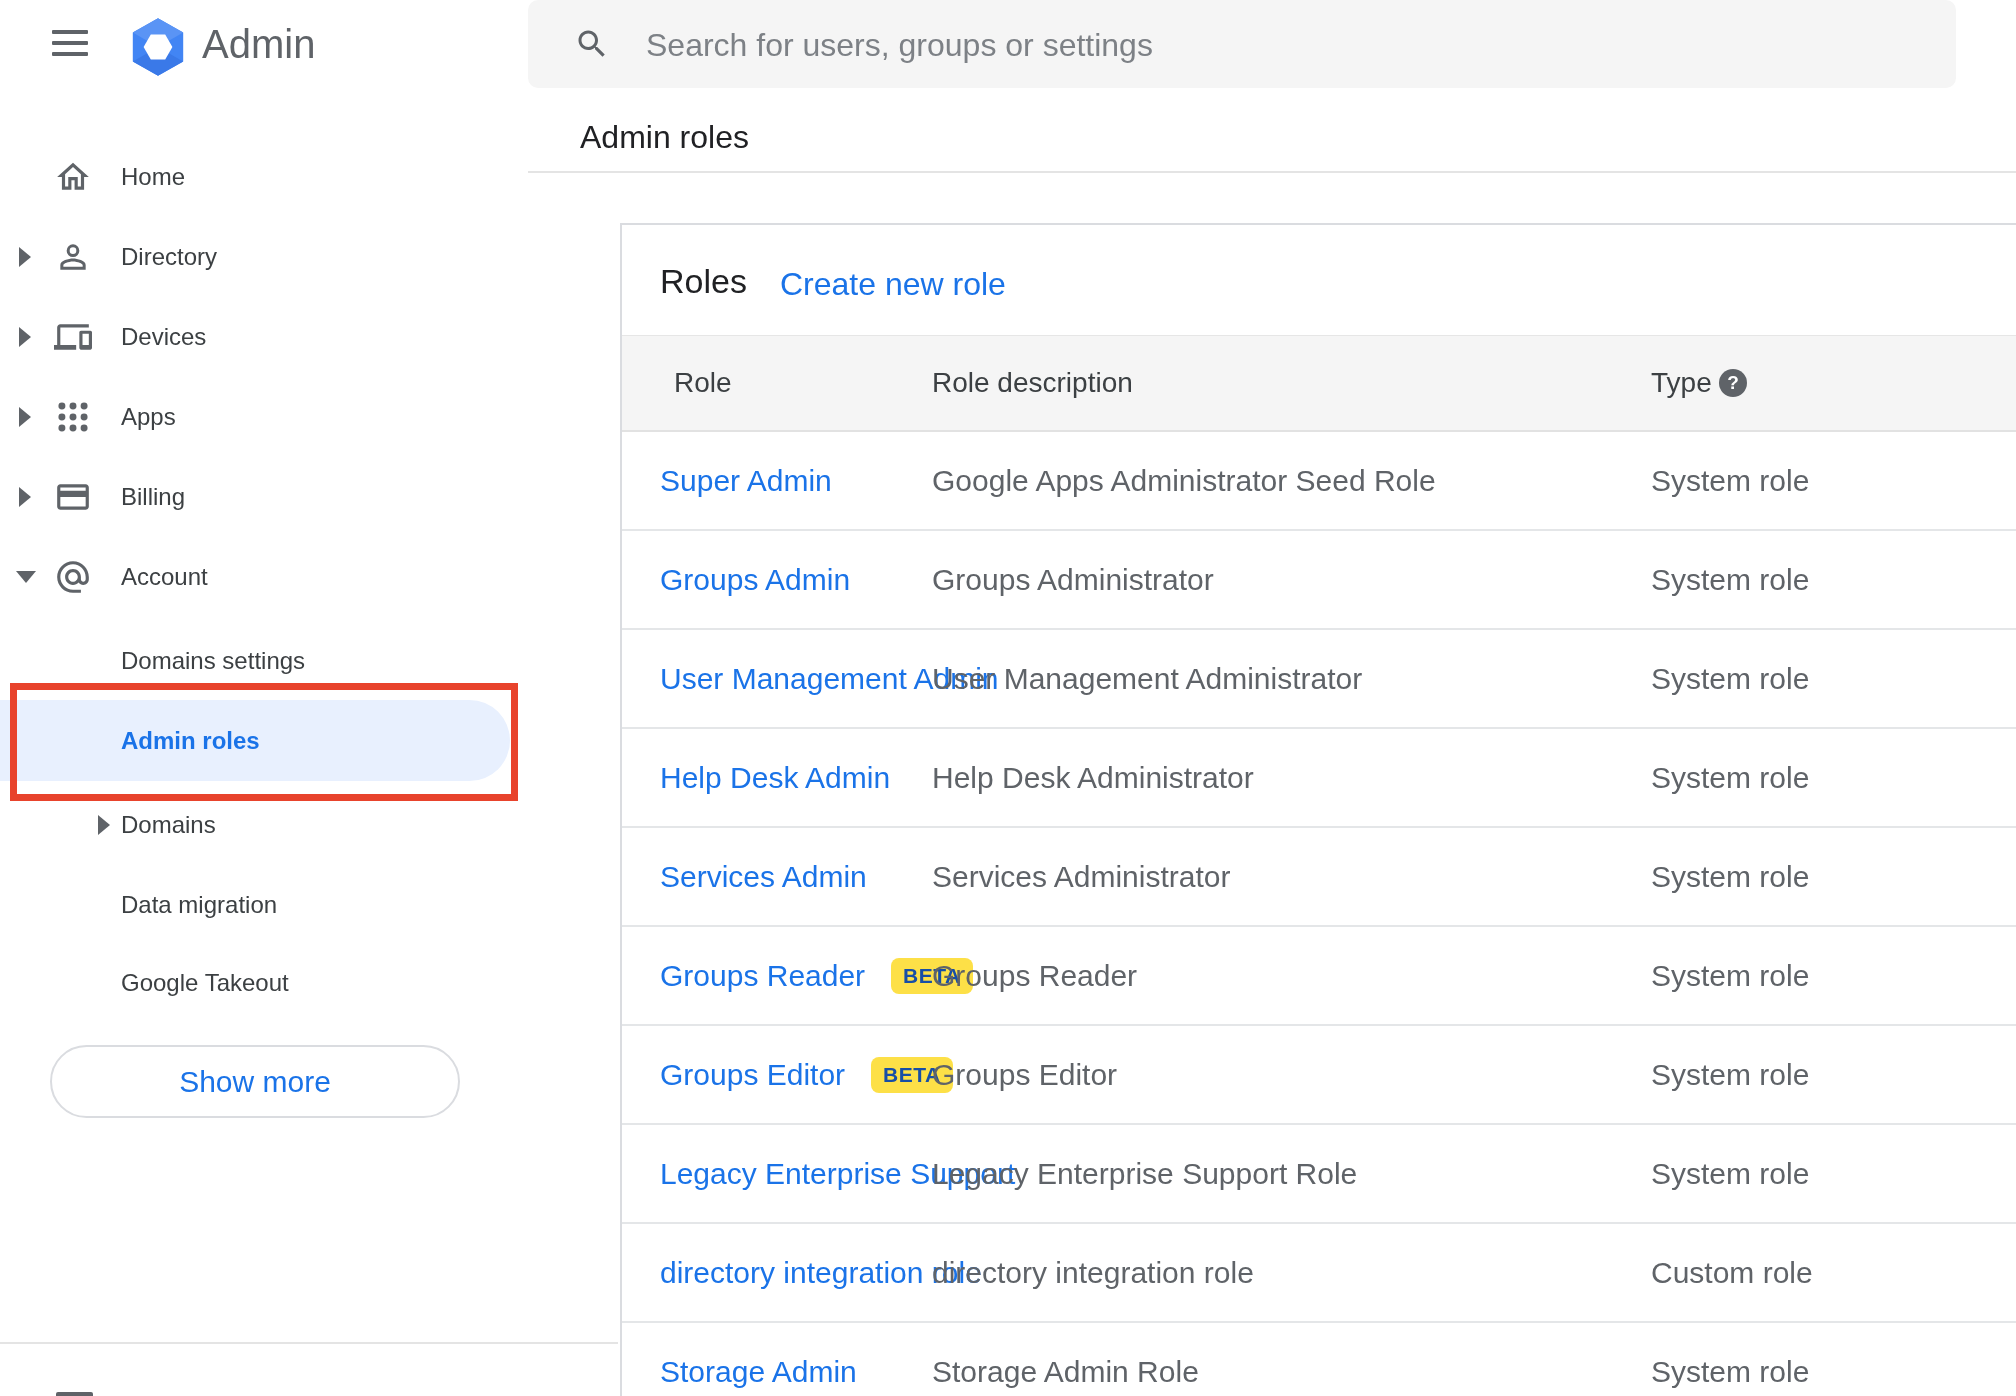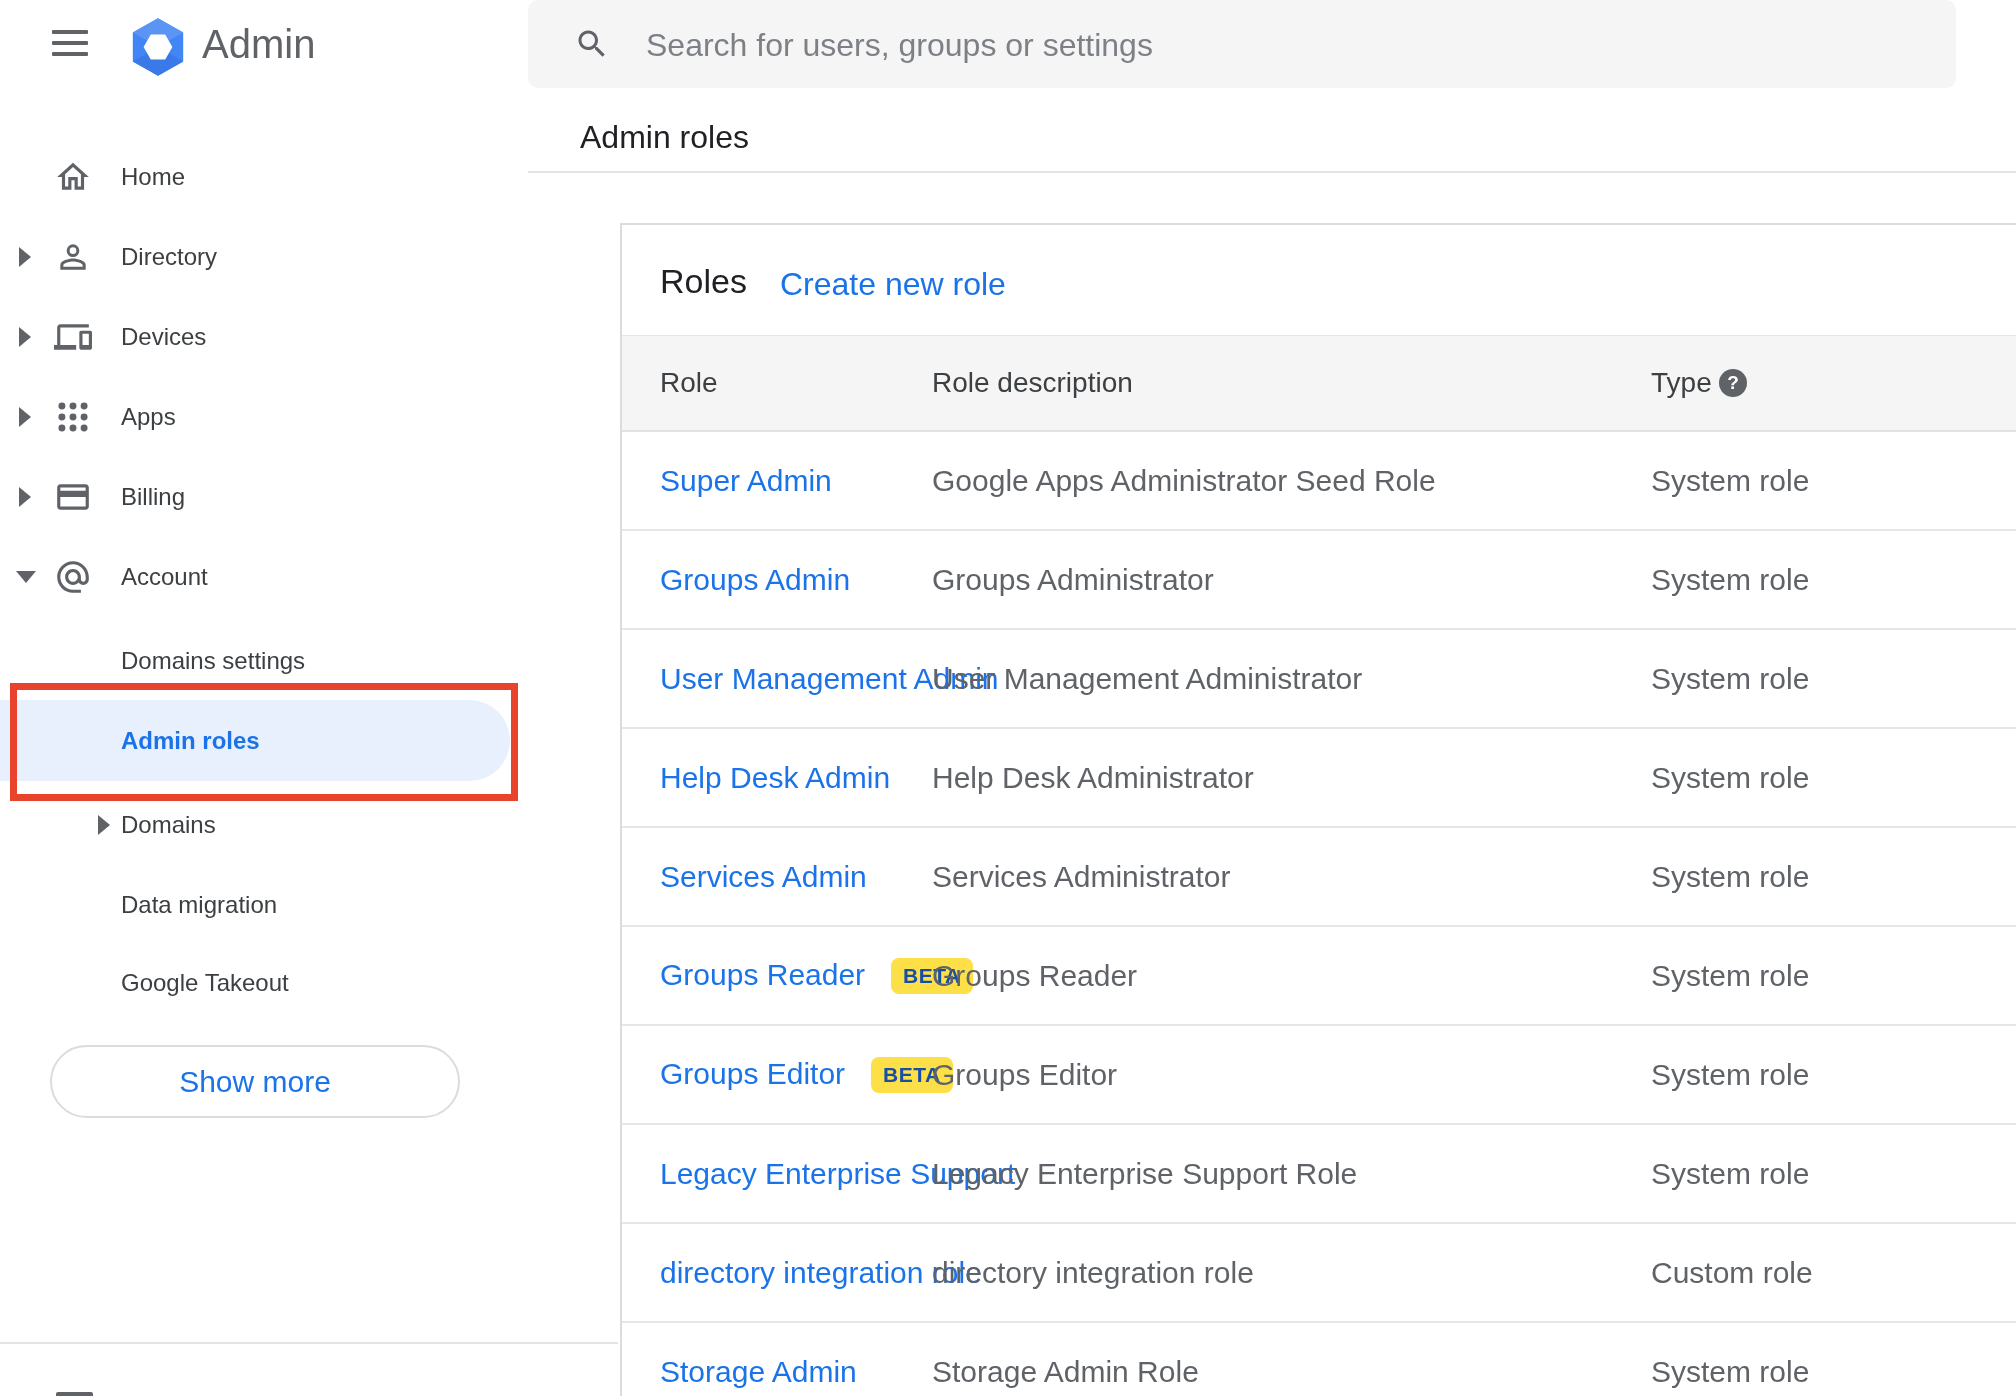--- a/index.html
+++ b/index.html
@@ -40,26 +40,26 @@
   .partial-icon{position:absolute;left:56px;top:1392px;width:37px;height:4px;background:#5f6368;border-radius:2px 2px 0 0;}
 
   
   .card{position:absolute;left:620px;top:223px;width:1396px;height:1175px;
         border-top:2px solid #dadce0;border-left:2px solid #dadce0;background:#fff;box-sizing:border-box;}
   .card-title{position:absolute;left:38px;top:37px;font-size:34px;font-weight:500;color:#202124;}
   .create-link{position:absolute;left:158px;top:41px;font-size:32px;color:#1a73e8;text-decoration:none;cursor:pointer;}
   .thead{position:absolute;left:0;top:110px;width:100%;height:97px;background:#f5f5f5;
          border-top:1px solid #e6e6e6;border-bottom:2px solid #e2e2e2;box-sizing:border-box;}
   .thead .th{position:absolute;top:50%;transform:translateY(-50%);font-size:28px;color:#3c4043;}
-  .th-role{left:38px;} .th-desc{left:310px;} .th-type{left:1029px;}
+  .th-role{left:52px;} .th-desc{left:310px;} .th-type{left:1029px;}
   .help-circle{position:absolute;left:1097px;top:50%;margin-top:-14px;width:28px;height:28px;border-radius:50%;
                background:#5f6368;color:#fff;font-size:19px;font-weight:700;text-align:center;line-height:28px;cursor:pointer;}
   .rows{position:absolute;left:0;top:207px;width:100%;}
   .trow{position:relative;width:100%;height:99px;border-bottom:2px solid #e4e6e8;box-sizing:border-box;}
-  .role-cell{position:absolute;left:38px;top:50%;transform:translateY(-50%);display:flex;gap:26px;}
+  .role-cell{position:absolute;left:38px;top:50%;transform:translateY(-50%);display:flex;align-items:center;gap:26px;}
   .role-link{font-size:30px;color:#1a73e8;text-decoration:none;cursor:pointer;white-space:nowrap;}
   .beta{background:#fde047;color:#174ea6;font-size:21px;font-weight:700;letter-spacing:.5px;
         padding:6px 12px;border-radius:8px;}
   .desc{position:absolute;left:310px;top:50%;transform:translateY(-50%);font-size:30px;color:#5f6368;white-space:nowrap;}
   .rtype{position:absolute;left:1029px;top:50%;transform:translateY(-50%);font-size:30px;color:#5f6368;white-space:nowrap;}
 </style>
 </head>
 <body>
 
 <div id="screen">

